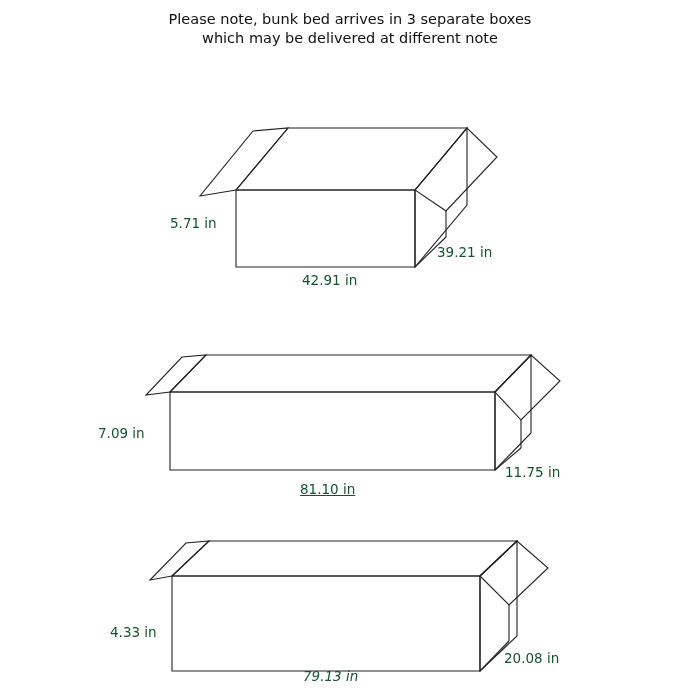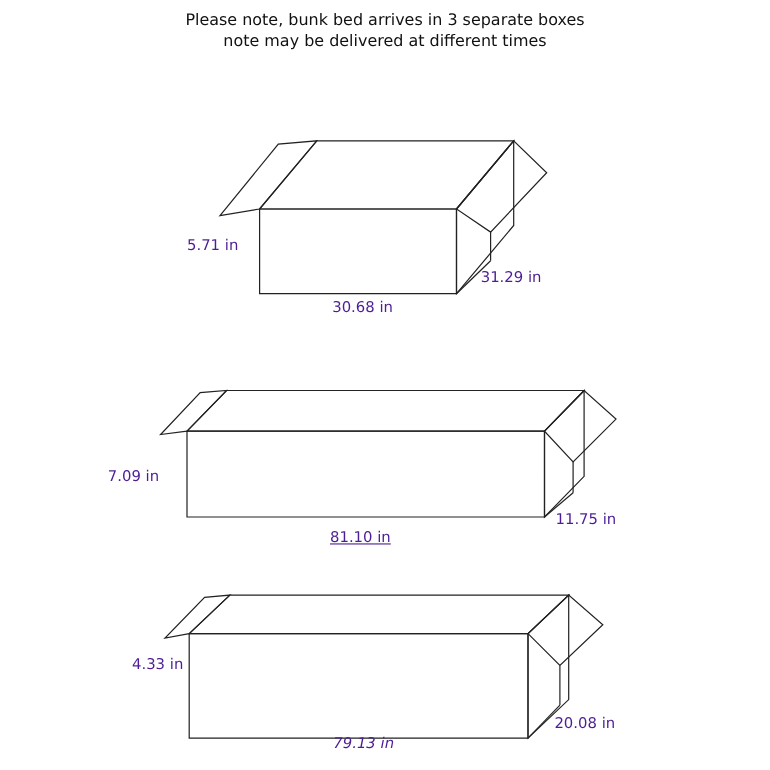--- a/index.html
+++ b/index.html
@@ -34,32 +34,32 @@
     display: block;
   }
   .diagram-svg {
     position: absolute;
     top: 0;
     left: 0;
   }
   .dim-label {
     position: absolute;
     font-size: 13.5px;
-    color: #4c1d95;
+    color: #14532d;
     white-space: nowrap;
   }
 </style>
 </head>
 <body>
 
 <div id="page">
 
   <div class="note">
     <span class="line">Please note, bunk bed arrives in 3 separate boxes</span>
-    <span class="line">note may be delivered at different times</span>
+    <span class="line">which may be delivered at different note</span>
   </div>
 
   <svg class="diagram-svg" width="700" height="700" viewBox="0 0 700 700">
     <g fill="none" stroke="#222222" stroke-width="1.1" stroke-linejoin="miter" stroke-linecap="butt">
 
       <g>
 
         <path d="M236,190 L236,267 L415,267 L415,190 Z"></path>
 
         <path d="M236,190 L288,128 L467,128 L415,190 Z"></path>
@@ -103,24 +103,24 @@
         <path d="M480,576 L517,541 L548,568 L509,605 Z"></path>
 
         <path d="M509,605 L509,641"></path>
         <path d="M480,671 L509,641"></path>
       </g>
 
     </g>
   </svg>
 
   <div class="dim-label" style="left:170px; top:215px;">5.71 in</div>
-  <div class="dim-label" style="left:437px; top:244px;">31.29 in</div>
-  <div class="dim-label" style="left:302px; top:272px;">30.68 in</div>
+  <div class="dim-label" style="left:437px; top:244px;">39.21 in</div>
+  <div class="dim-label" style="left:302px; top:272px;">42.91 in</div>
 
   <div class="dim-label" style="left:98px; top:425px;">7.09 in</div>
   <div class="dim-label" style="left:505px; top:464px;">11.75 in</div>
   <div class="dim-label" style="left:300px; top:481px;text-decoration:underline;">81.10 in</div>
 
-  <div class="dim-label" style="left:110px; top:596px;margin-left:10px;">4.33 in</div>
+  <div class="dim-label" style="left:110px; top:624px;">4.33 in</div>
   <div class="dim-label" style="left:504px; top:650px;">20.08 in</div>
   <div class="dim-label" style="left:303px; top:668px;font-style:italic;">79.13 in</div>
 
 </div>
 
 </body></html>

